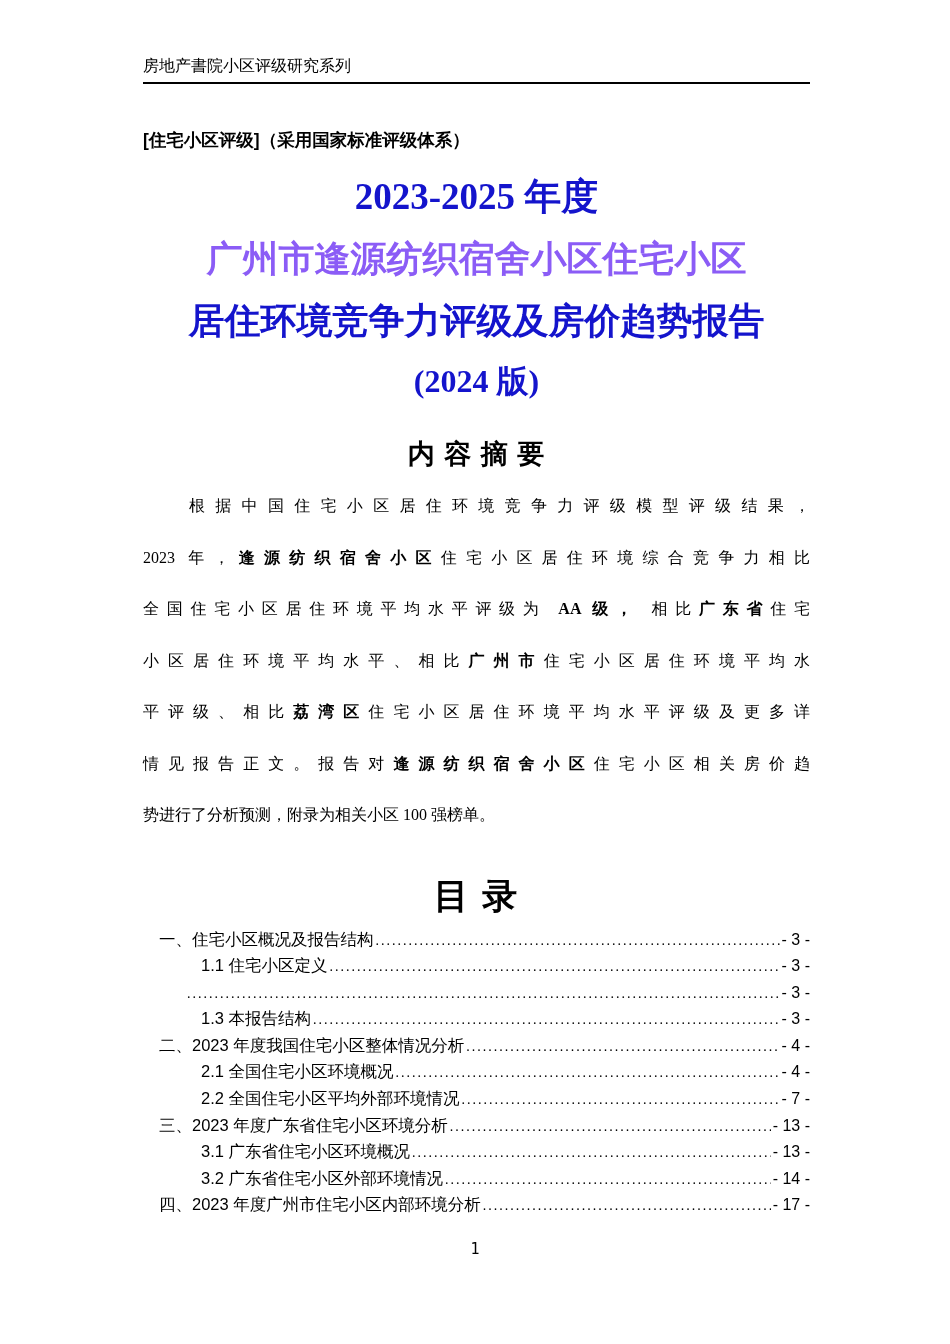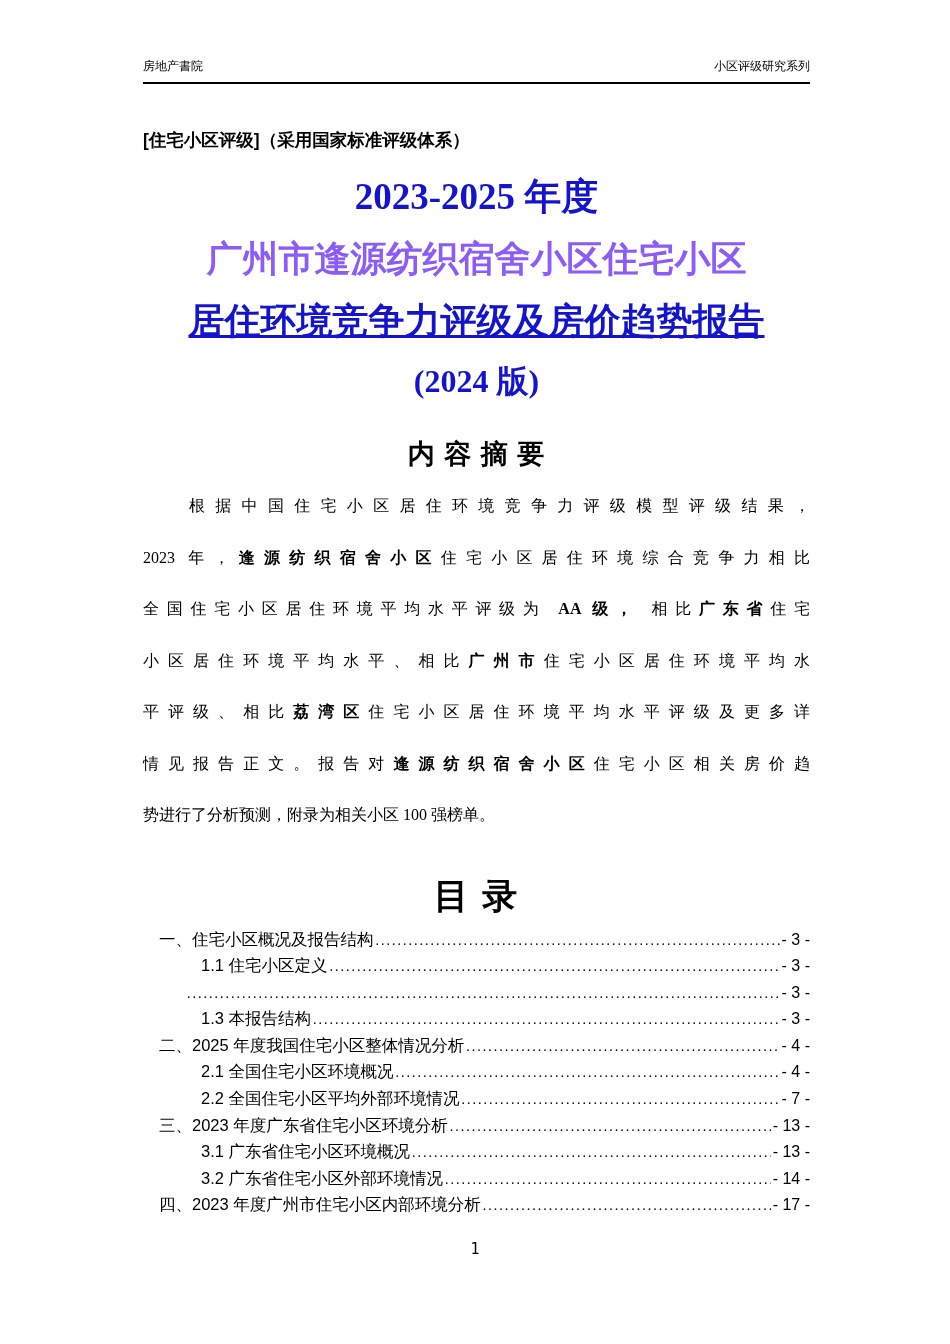--- a/index.html
+++ b/index.html
@@ -11,24 +11,23 @@
     background: #ffffff;
     box-sizing: border-box;
     padding: 57px 140px 0 143px;
     font-family: "Liberation Serif", serif;
     color: #000000;
     overflow: hidden;
   }
   
   .doc-header {
     display: flex;
-    justify-content: space-between;
     align-items: flex-end;
     font-family: "Liberation Sans", sans-serif;
-    font-size: 12px;
+    font-size: 16px;
     line-height: 18px;
     padding-bottom: 7px;
     border-bottom: 2.5px solid #000000;
   }
   
   .subtitle {
     margin-top: 45px;
     font-family: "Liberation Sans", sans-serif;
     font-weight: bold;
     font-size: 17.5px;
@@ -118,21 +117,21 @@
   <div class="doc-header">
     <span>房地产書院</span>
     <span>小区评级研究系列</span>
   </div>
 
   <div class="subtitle">[住宅小区评级]（采用国家标准评级体系）</div>
 
   <div class="title-block">
     <div class="title-line l1" style="color: rgb(20, 20, 204);">2023-2025 年度</div>
     <div class="title-line l2" style="color: #8b5cf6;">广州市逢源纺织宿舍小区住宅小区</div>
-    <div class="title-line l3" style="color: rgb(20, 20, 204); text-decoration: underline;">居住环境竞争力评级及房价趋势报告</div>
+    <div class="title-line l3" style="color: rgb(20, 20, 204);">居住环境竞争力评级及房价趋势报告</div>
     <div class="title-line l4" style="color: rgb(20, 20, 204);">(2024 版)</div>
   </div>
 
   <div class="abstract-heading">内 容 摘 要</div>
 
   <div class="abstract-body">
       <div class="para-line just indent"><span>根据中国住宅小区居住环境竞争力评级模型评级结果，</span></div>
       <div class="para-line just"><span>2023 年，</span><span class="b">逢源纺织宿舍小区</span><span>住宅小区居住环境综合竞争力相比</span></div>
       <div class="para-line just"><span>全国住宅小区居住环境平均水平评级为 </span><span class="b">AA 级，</span><span> 相比</span><span class="b">广东省</span><span>住宅</span></div>
       <div class="para-line just"><span>小区居住环境平均水平、相比</span><span class="b">广州市</span><span>住宅小区居住环境平均水</span></div>
@@ -157,21 +156,21 @@
       <div class="toc-row lvl2">
         <span class="toc-dots">....................................................................................................................................................................................................................................................................</span>
         <span class="toc-page">- 3 -</span>
       </div>
       <div class="toc-row lvl2">
         <span class="toc-label">1.3 本报告结构</span>
         <span class="toc-dots">....................................................................................................................................................................................................................................................................</span>
         <span class="toc-page">- 3 -</span>
       </div>
       <div class="toc-row lvl1">
-        <span class="toc-label">二、2025 年度我国住宅小区整体情况分析</span>
+        <span class="toc-label">二、2023 年度我国住宅小区整体情况分析</span>
         <span class="toc-dots">....................................................................................................................................................................................................................................................................</span>
         <span class="toc-page">- 4 -</span>
       </div>
       <div class="toc-row lvl2">
         <span class="toc-label">2.1 全国住宅小区环境概况</span>
         <span class="toc-dots">....................................................................................................................................................................................................................................................................</span>
         <span class="toc-page">- 4 -</span>
       </div>
       <div class="toc-row lvl2">
         <span class="toc-label">2.2 全国住宅小区平均外部环境情况</span>

